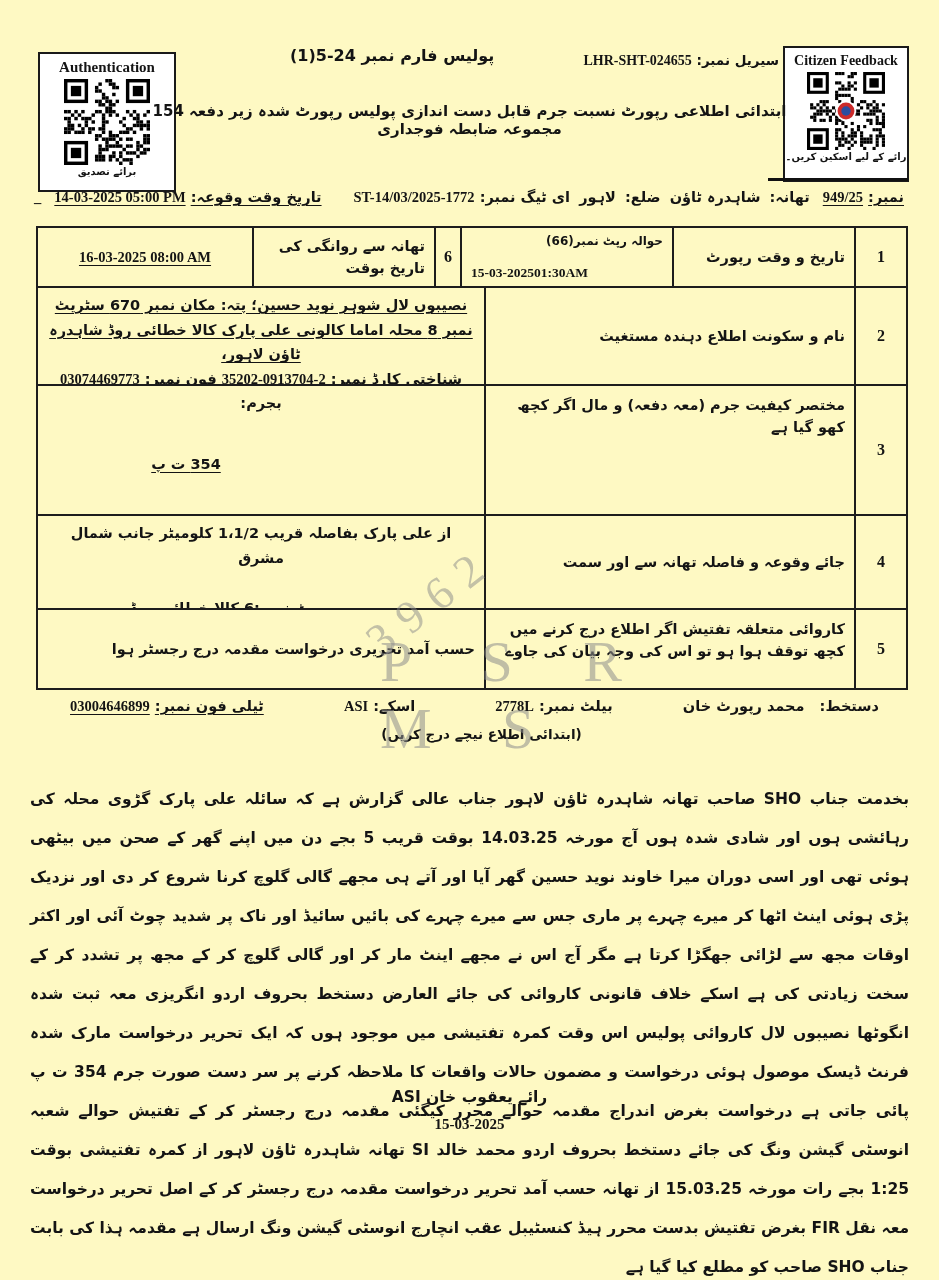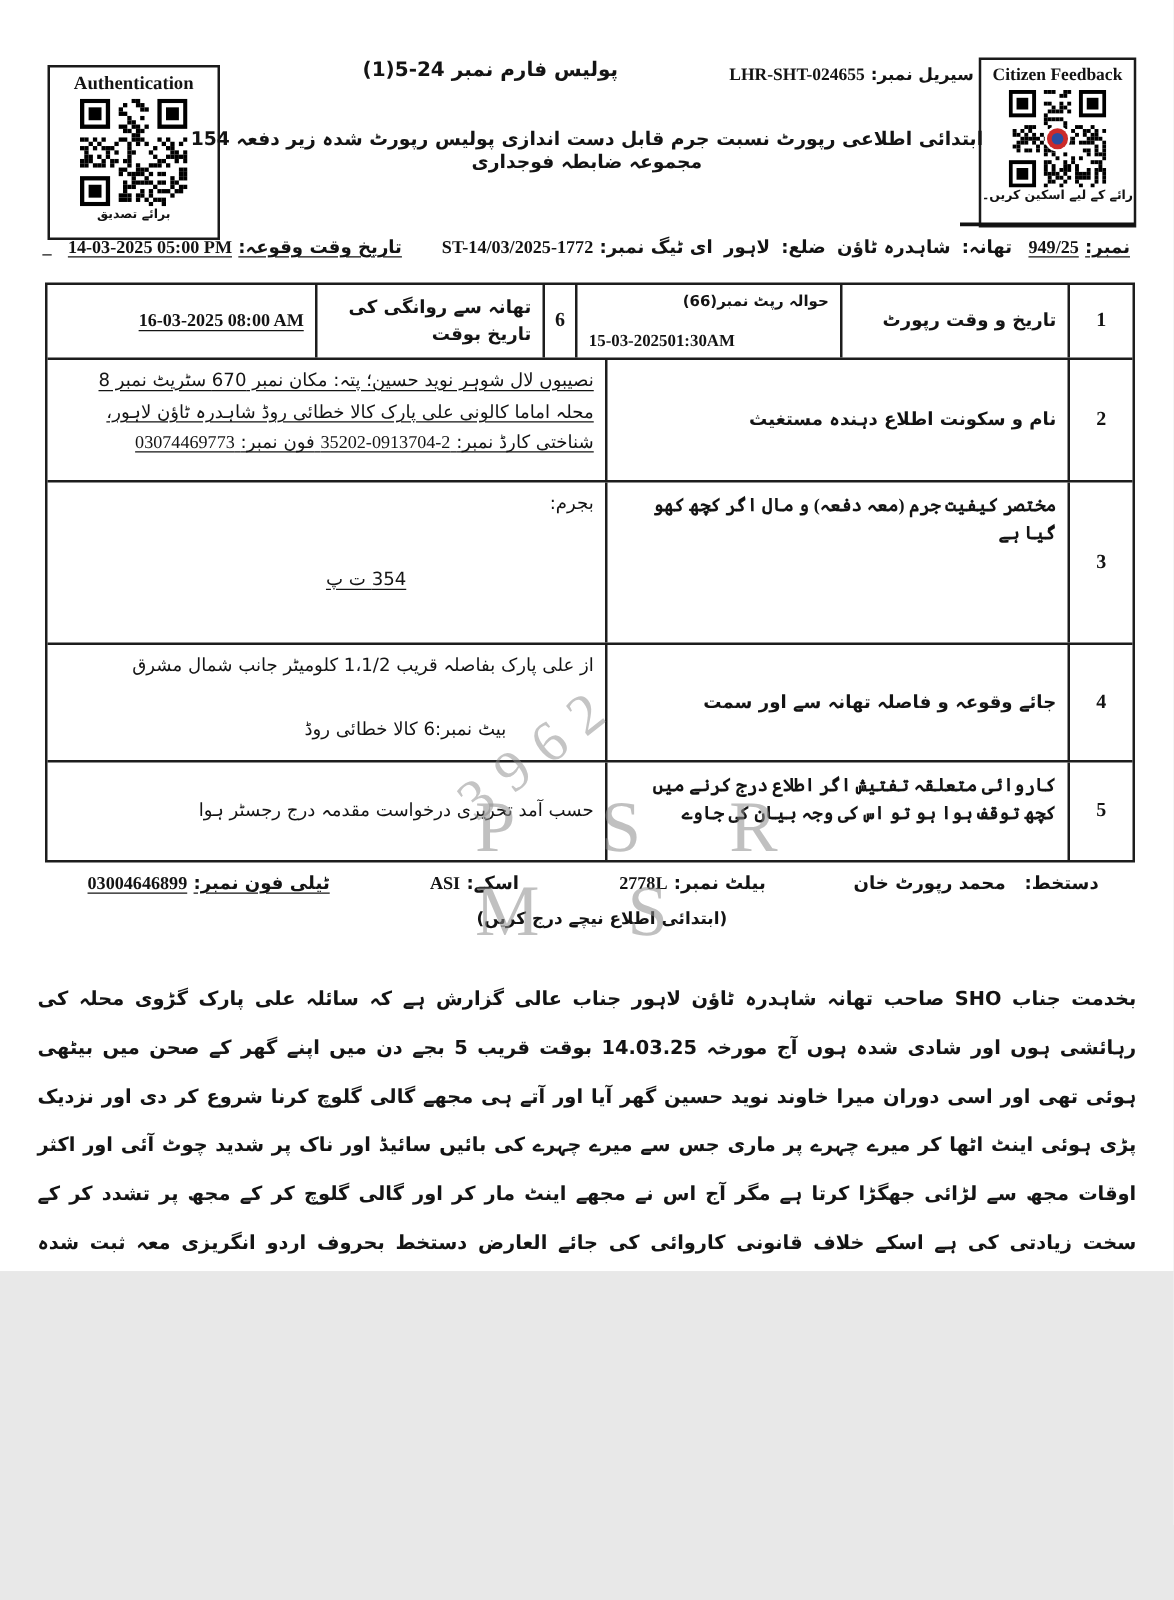--- a/index.html
+++ b/index.html
@@ -1,16 +1,16 @@
 <!DOCTYPE html>
 <html lang="ur"><head>
 <meta charset="utf-8">
 <style>
   html,body{margin:0;padding:0;background:#e8e8e8;}
-  .page{position:relative;width:939px;height:1017px;margin:0 auto;background:#ffffff;
+  .page{position:relative;width:939px;height:1280px;margin:0 auto;background:#fef9c3;
         color:#141414;font-family:"DejaVu Sans",sans-serif;direction:rtl;overflow:hidden;}
   .latin{font-family:"Liberation Serif","DejaVu Serif",serif;}
   .u{text-decoration:underline;text-underline-offset:3px;}
   .b{font-weight:700;}
 
   
   .qr-box{position:absolute;border:2px solid #1a1a1a;background:#fff;text-align:center;}
   .auth-box{left:38px;top:52px;width:134px;height:136px;}
   .fb-box{right:30px;top:46px;width:122px;height:132px;}
   .qr-title{font-family:"Liberation Serif","DejaVu Serif",serif;font-weight:700;font-size:15px;margin-top:5px;}
@@ -34,25 +34,25 @@
   .trow{display:grid;align-items:stretch;}
   .trow + .trow{border-top:2px solid #1d1d1d;}
   .r1{grid-template-columns:50px 182px 212px 26px 182px 1fr;height:58px;}
   .rx{grid-template-columns:50px 370px 1fr;}
   .r2{height:96px;} .r3{height:128px;} .r4{height:92px;} .r5{height:78px;}
   .cell{padding:5px 9px;font-size:14.5px;overflow:hidden;}
   .trow .cell:not(:first-child){border-inline-start:2px solid #1d1d1d;}
   .cell.num{display:flex;align-items:center;justify-content:center;
             font-family:"Liberation Serif","DejaVu Serif",serif;font-size:16px;font-weight:700;padding:0;}
   .cell.lbl{font-weight:700;display:flex;align-items:center;line-height:1.55;}
-  .cell.lbl.top{align-items:flex-start;padding-top:8px;font-family:Liberation Serif, serif;}
-  .cell.val{font-weight:400;line-height:1.7;}
+  .cell.lbl.top{align-items:flex-start;padding-top:8px;}
+  .cell.val{font-weight:700;line-height:1.7;text-align:center;}
   .r1 .ref{display:flex;flex-direction:column;justify-content:center;gap:17px;font-size:12px;font-weight:700;}
   .r1 .ref .latin{font-size:13.5px;font-weight:700;}
-  .r1 .dep-val{display:flex;align-items:center;}
+  .r1 .dep-val{display:flex;align-items:center;justify-content:center;}
   .crime-sec{margin:36px 150px 0 0;display:inline-block;}
   .r4 .line2{margin:26px 70px 0 0;}
   .r5 .val{display:flex;align-items:center;}
 
   
   .watermark{position:absolute;top:580px;left:320px;width:430px;height:150px;pointer-events:none;z-index:5;direction:ltr;}
   .wm-text{position:absolute;top:48px;left:60px;font-family:"Liberation Serif","DejaVu Serif",serif;
            font-size:58px;letter-spacing:28px;color:#8e8e8e;opacity:.55;}
   .wm-num{position:absolute;top:-6px;left:36px;transform:rotate(-38deg);
           font-family:"Liberation Serif","DejaVu Serif",serif;font-size:46px;letter-spacing:14px;

